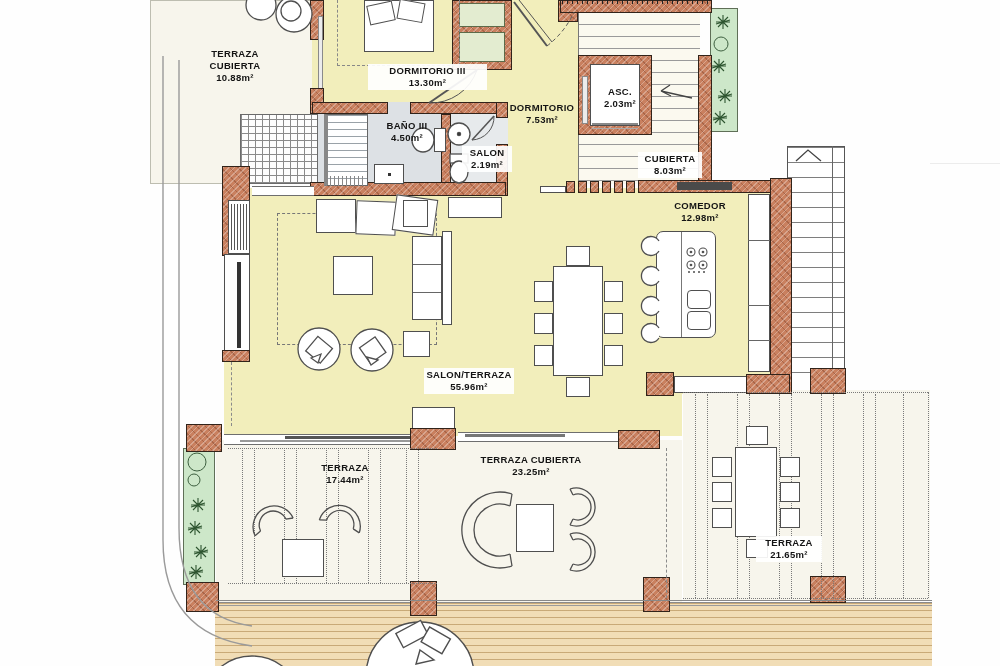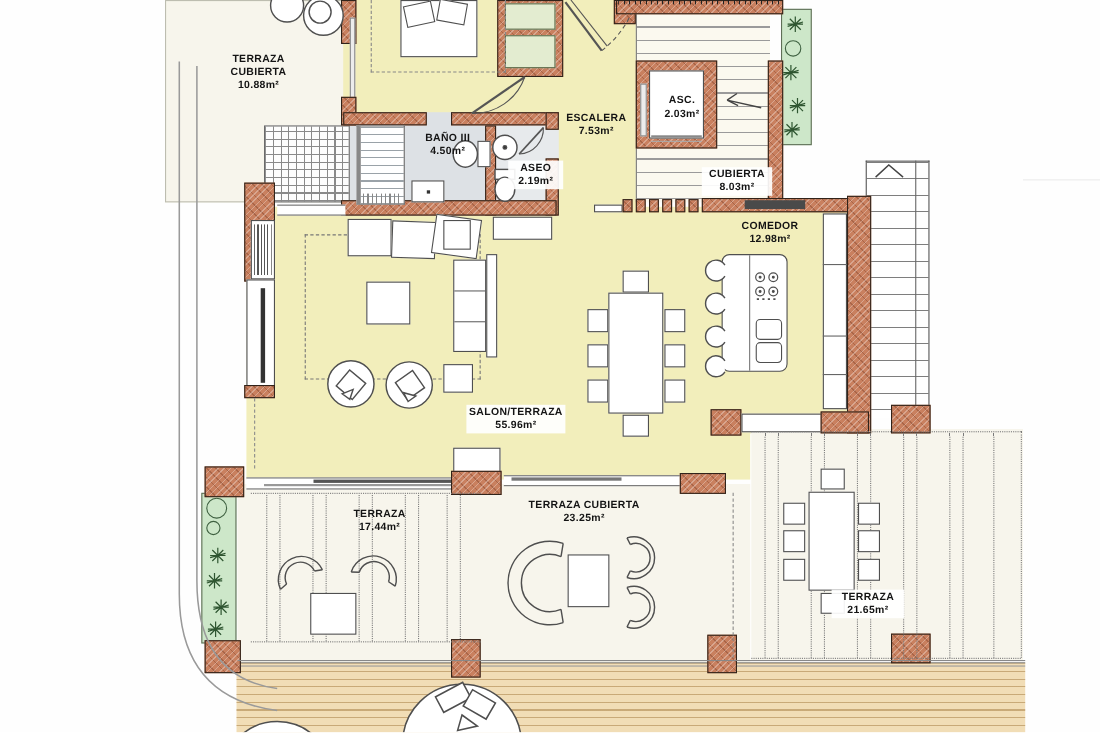--- a/index.html
+++ b/index.html
@@ -336,30 +336,34 @@
       <use href="#plant" x="719" y="66"></use>
         <use href="#plant" x="725" y="96"></use>
         <use href="#plant" x="720" y="118"></use>
     </g>
   </svg>
 
   <div class="label" style="left:192px;top:48px;width:86px;">
     <div>TERRAZA CUBIERTA</div>
     <div>10.88m²</div>
   </div>
+  <div class="label whitebg" style="left:368px;top:64px;width:115px;">
+    <div>DORMITORIO III</div>
+    <div>13.30m²</div>
+  </div>
   <div class="label" style="left:372px;top:120px;width:70px;">
     <div>BAÑO III</div>
     <div>4.50m²</div>
   </div>
   <div class="label whitebg" style="left:462px;top:146px;width:46px;">
-    <div>ASEO</div>
+    <div>SALON</div>
     <div>2.19m²</div>
   </div>
   <div class="label" style="left:508px;top:102px;width:68px;">
-    <div>ESCALERA</div>
+    <div>DORMITORIO</div>
     <div>7.53m²</div>
   </div>
   <div class="label" style="left:598px;top:86px;width:44px;">
     <div>ASC.</div>
     <div>2.03m²</div>
   </div>
   <div class="label whitebg" style="left:638px;top:152px;width:60px;">
     <div>CUBIERTA</div>
     <div>8.03m²</div>
   </div>

